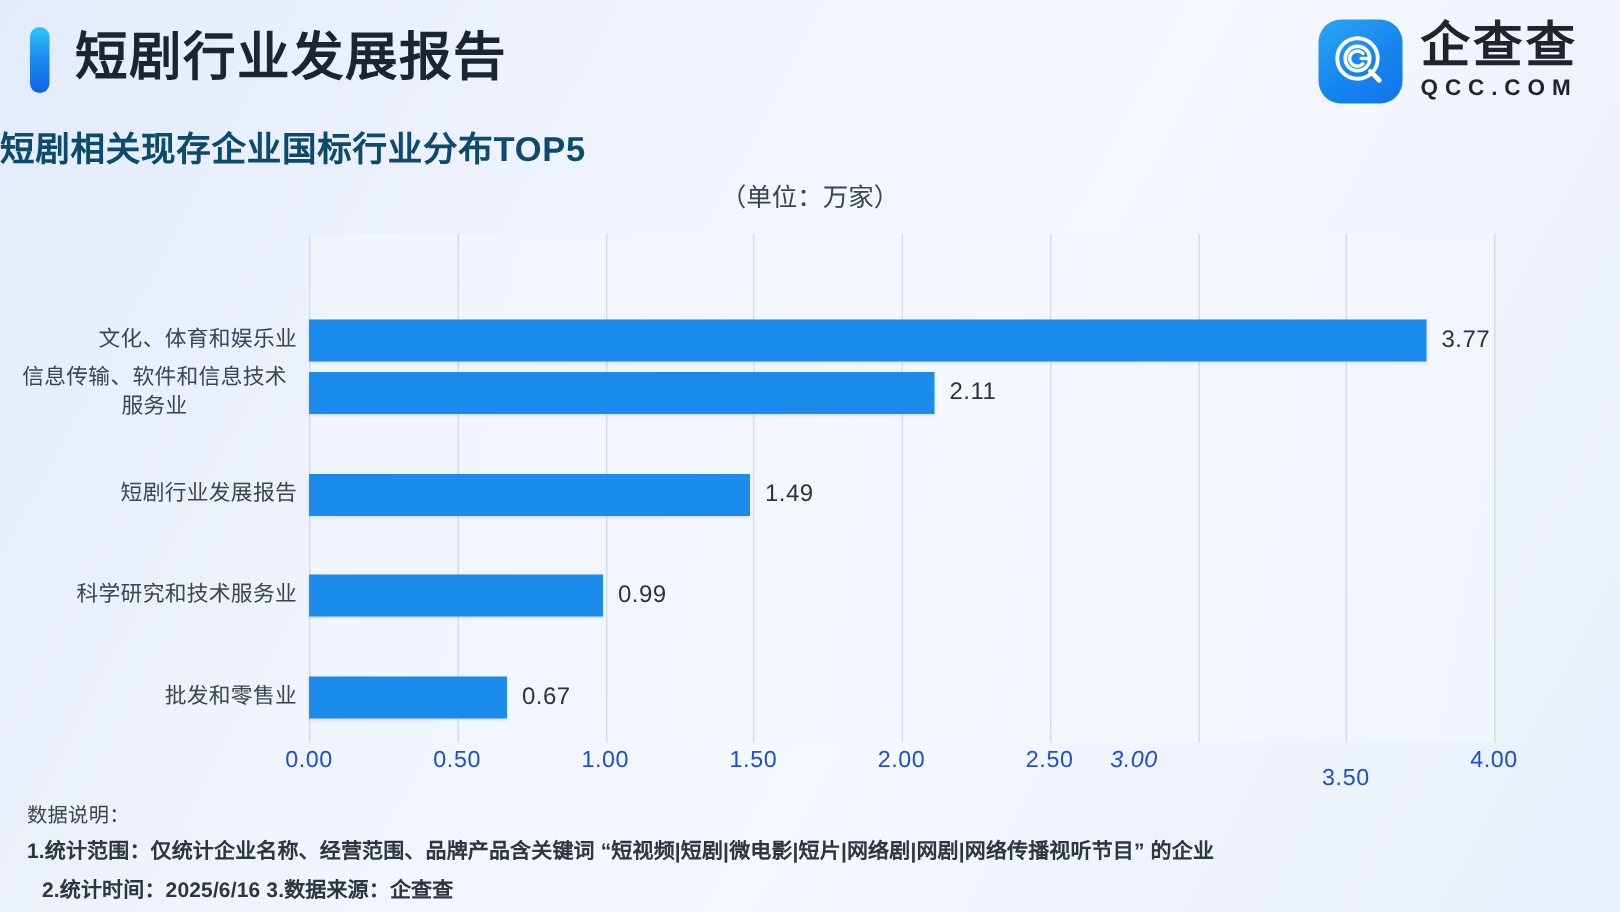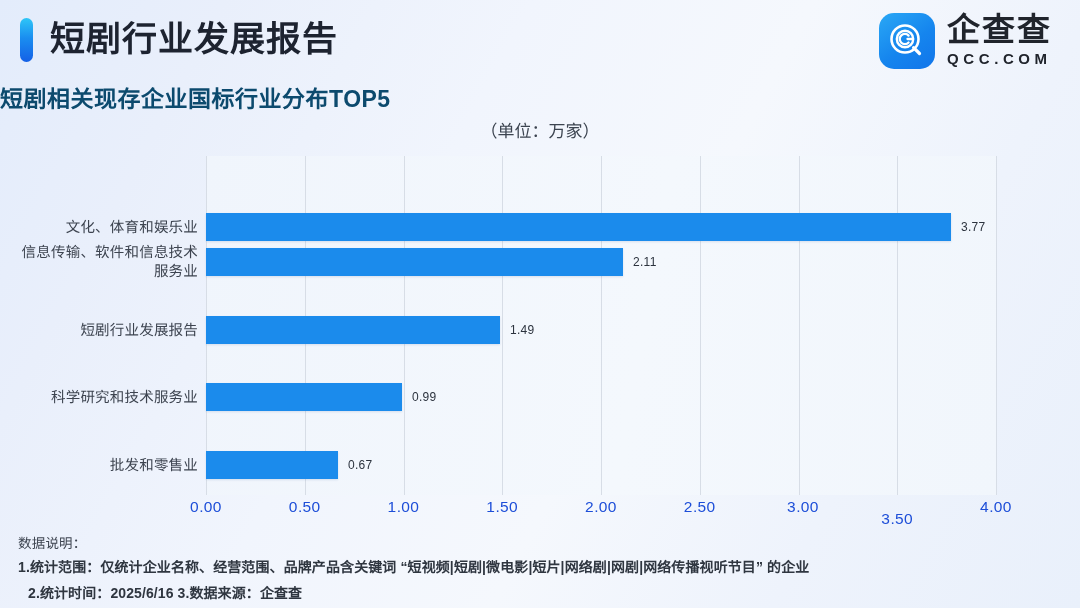--- a/index.html
+++ b/index.html
@@ -177,21 +177,21 @@
   .bar {
     position: absolute;
     left: 206px;
     height: 28px;
     background: #1b8bec;
     box-shadow: 0 1px 2px rgba(40,80,140,0.14);
   }
 
   .bar-value {
     position: absolute;
-    font-size: 12px;
+    font-size: 16px;
     font-weight: 400;
     color: #2c333e;
     line-height: 28px;
     letter-spacing: 0.3px;
     white-space: nowrap;
   }
 
   
   .xaxis {
     position: absolute;
@@ -276,21 +276,21 @@
     <div class="gridline" style="left: 691px;"></div>
     <div class="gridline" style="left: 790px;"></div>
   </div>
 <div class="rows" id="rows">
     <div class="row" style="top: 17px; margin-top: 40px;">
       <div class="cat-label" style="top: 50%; transform: translateY(-50%);">文化、体育和娱乐业</div>
       <div class="bar" style="width: 745px; background: rgb(27, 139, 236);"></div>
       <div class="bar-value" style="left: 961px;">3.77</div>
     </div>
     <div class="row" style="top: 91.7px;">
-      <div class="cat-label" style="top: 50%; transform: translateY(-50%);">信息传输、软件和信息技术服务业</div>
+      <div class="cat-label" style="top: 50%; transform: translateY(-50%); text-align: center;">信息传输、软件和信息技术服务业</div>
       <div class="bar" style="width: 417px; background: rgb(27, 139, 236);"></div>
       <div class="bar-value" style="left: 633px;">2.11</div>
     </div>
     <div class="row" style="top: 159.5px;">
       <div class="cat-label" style="top: 50%; transform: translateY(-50%);">短剧行业发展报告</div>
       <div class="bar" style="width: 294px; background: rgb(27, 139, 236);"></div>
       <div class="bar-value" style="left: 510px;">1.49</div>
     </div>
     <div class="row" style="top: 227.3px;">
       <div class="cat-label" style="top: 50%; transform: translateY(-50%);">科学研究和技术服务业</div>
@@ -303,21 +303,21 @@
       <div class="bar-value" style="left: 348px;">0.67</div>
     </div>
   </div>
 <div class="xaxis" id="xaxis">
     <div class="tick-label" style="left: 206px;">0.00</div>
     <div class="tick-label" style="left: 304.75px;">0.50</div>
     <div class="tick-label" style="left: 403.5px;">1.00</div>
     <div class="tick-label" style="left: 502.25px;">1.50</div>
     <div class="tick-label" style="left: 601px;">2.00</div>
     <div class="tick-label" style="left: 699.75px;">2.50</div>
-    <div class="tick-label" style="left: 803px;">3.00</div>
+    <div class="tick-label" style="left: 756px; font-style: italic;">3.00</div>
     <div class="tick-label" style="left: 897.25px; margin-top: 12px;">3.50</div>
     <div class="tick-label" style="left: 996px;">4.00</div>
   </div>
 
 <div class="footer">
   <div class="footer-heading">数据说明：</div>
   <div class="footer-line">1.统计范围：仅统计企业名称、经营范围、品牌产品含关键词 “短视频|短剧|微电影|短片|网络剧|网剧|网络传播视听节目” 的企业</div>
   <div class="footer-line indent">2.统计时间：2025/6/16 3.数据来源：企查查</div>
 </div>
 

